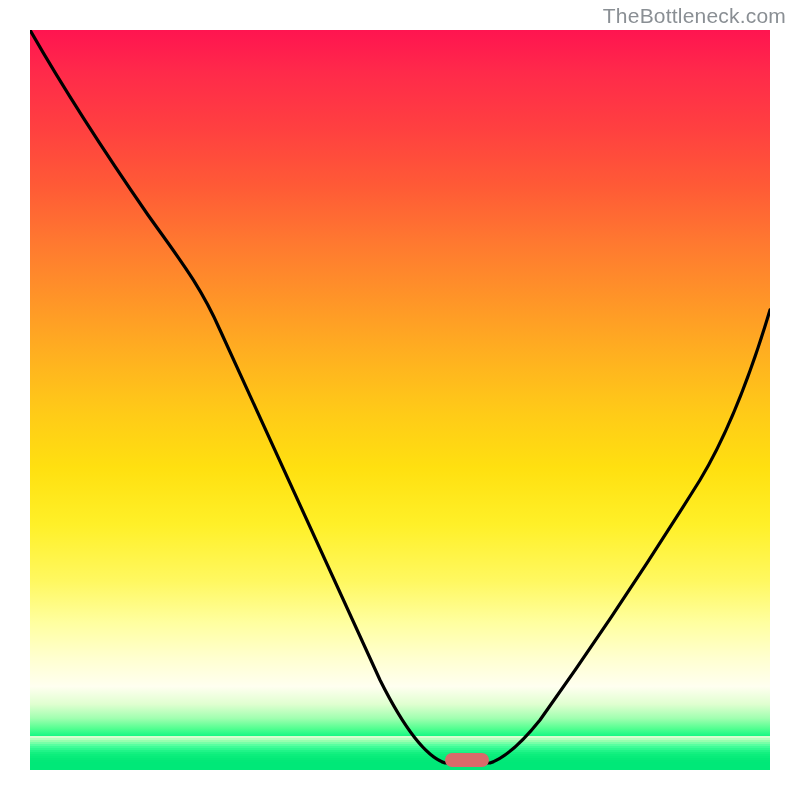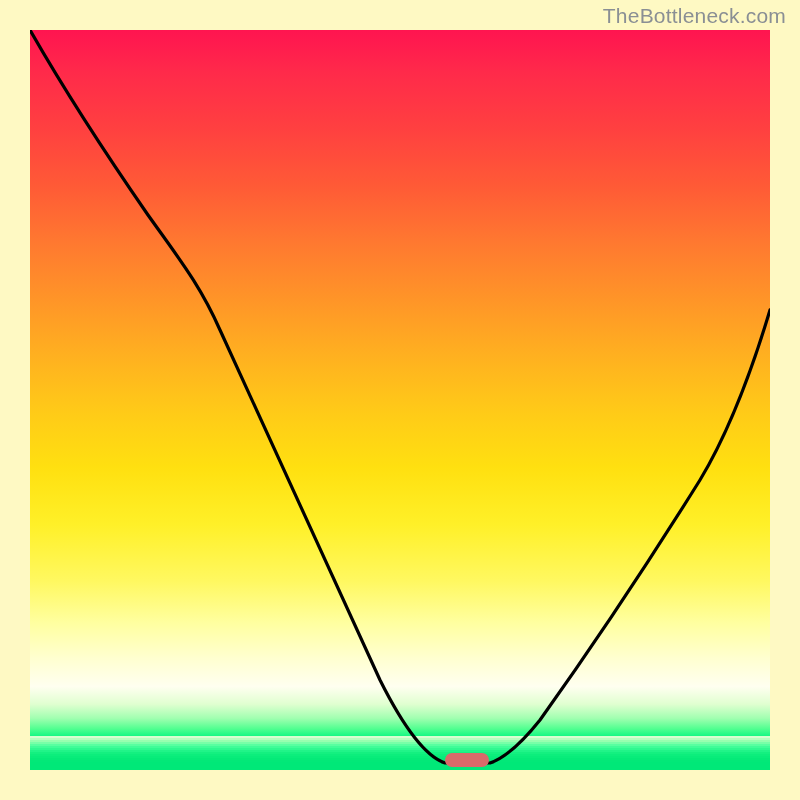--- a/index.html
+++ b/index.html
@@ -8,21 +8,21 @@
     width: 800px;
     height: 800px;
     background: #000;
     overflow: hidden;
     font-family: Arial, Helvetica, sans-serif;
   }
   .frame {
     position: relative;
     width: 800px;
     height: 800px;
-    background: #fef9c3;
+    background: #ffffff;
   }
   .watermark {
     position: absolute;
     top: 4px;
     right: 14px;
     color: #8a8f94;
     font-size: 21px;
     letter-spacing: 0.2px;
     font-weight: 400;
     z-index: 20;

